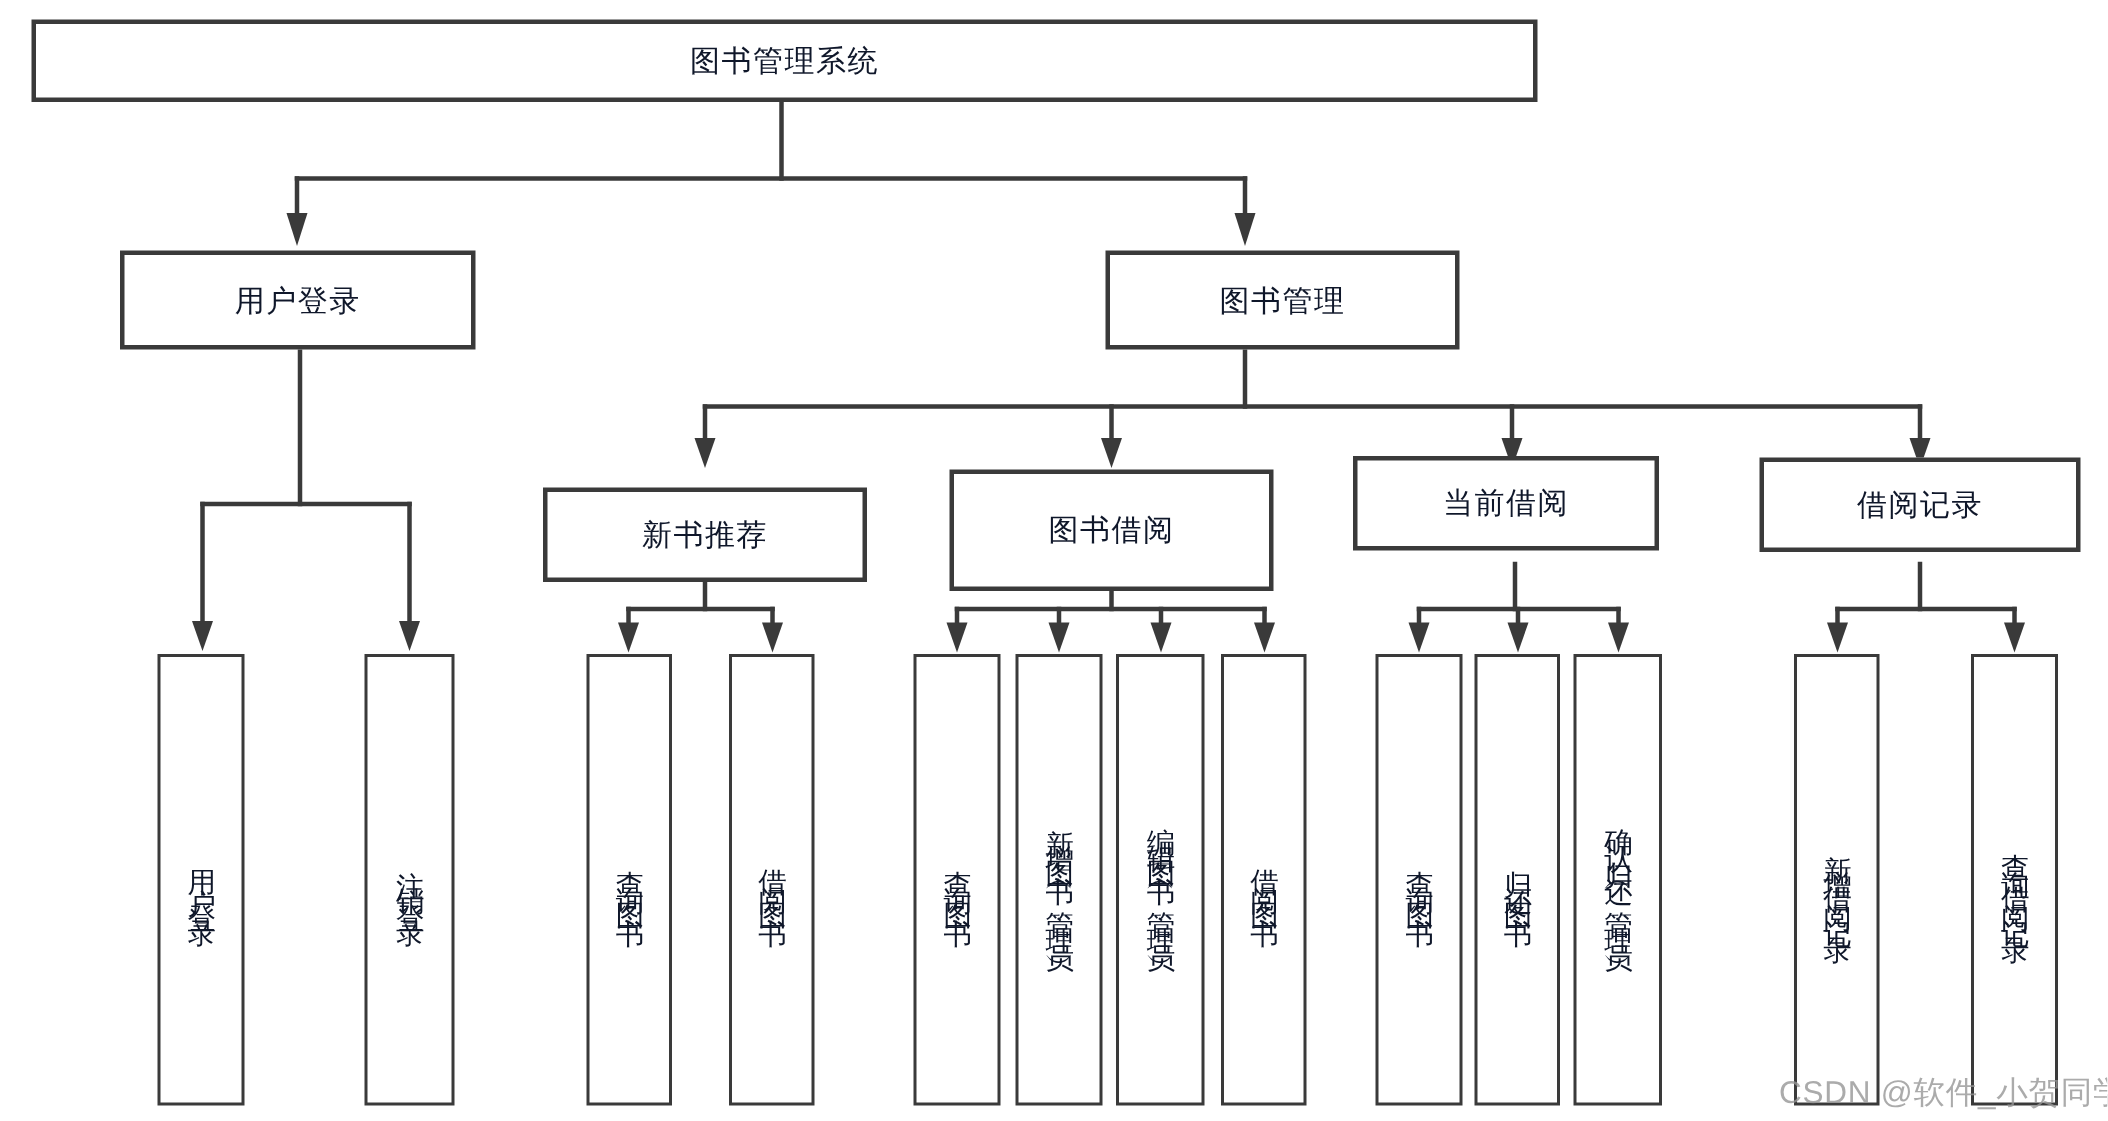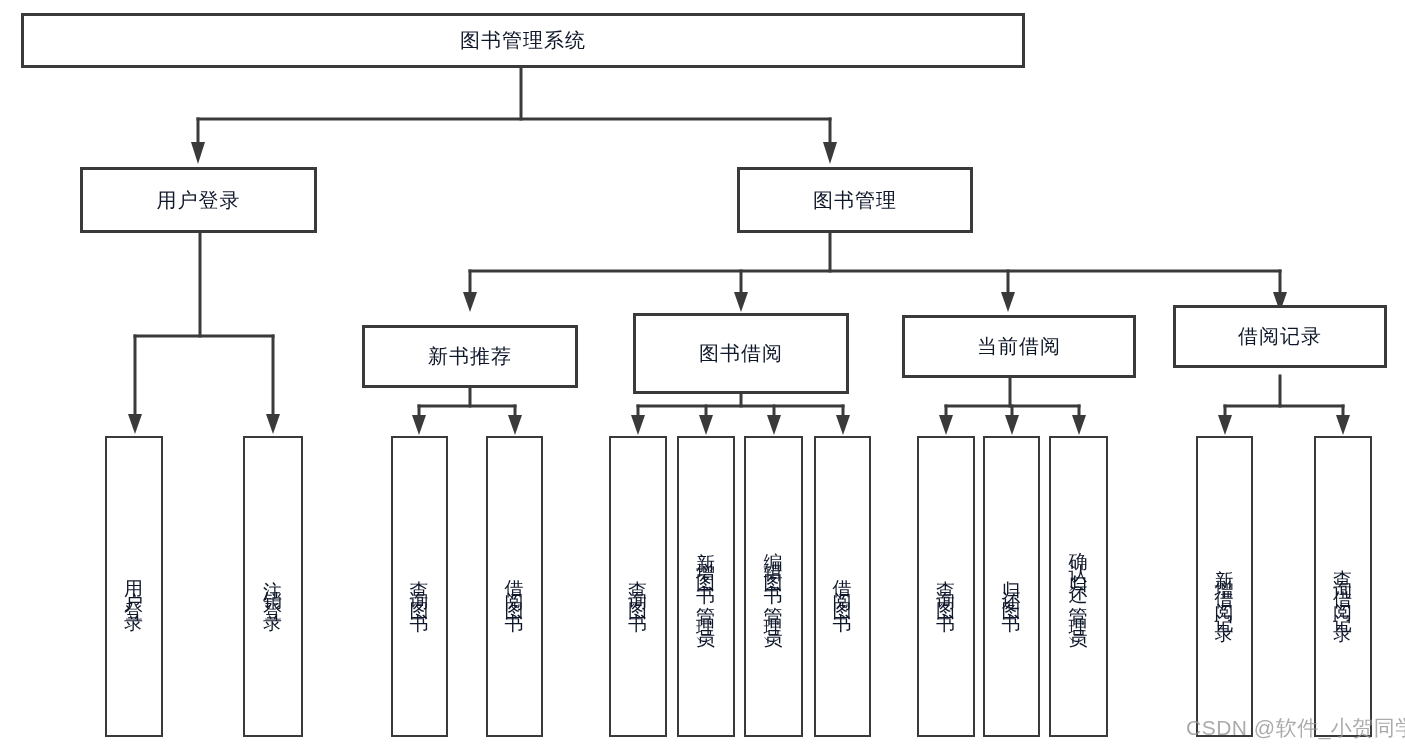--- a/index.html
+++ b/index.html
@@ -140,21 +140,21 @@
   <div class="node hnode" style="left:712px; top:167px; width:236px; height:66px;margin-left:25px;">
     <span>图书管理</span>
   </div>
 
   <div class="node hnode" style="left:362px; top:325px; width:216px; height:63px;">
     <span>新书推荐</span>
   </div>
   <div class="node hnode" style="left:633px; top:313px; width:216px; height:81px;">
     <span>图书借阅</span>
   </div>
-  <div class="node hnode" style="left:902px; top:315px; width:234px; height:63px;">
+  <div class="node hnode" style="left:902px; top:304px; width:204px; height:63px;">
     <span>当前借阅</span>
   </div>
   <div class="node hnode" style="left:1173px; top:305px; width:214px; height:63px;">
     <span>借阅记录</span>
   </div>
 
   <div class="node vnode" style="left:105px; top:436px; width:58px; height:301px;">
     <span class="vlabel">用户登录</span>
   </div>
   <div class="node vnode" style="left:243px; top:436px; width:60px; height:301px;">

